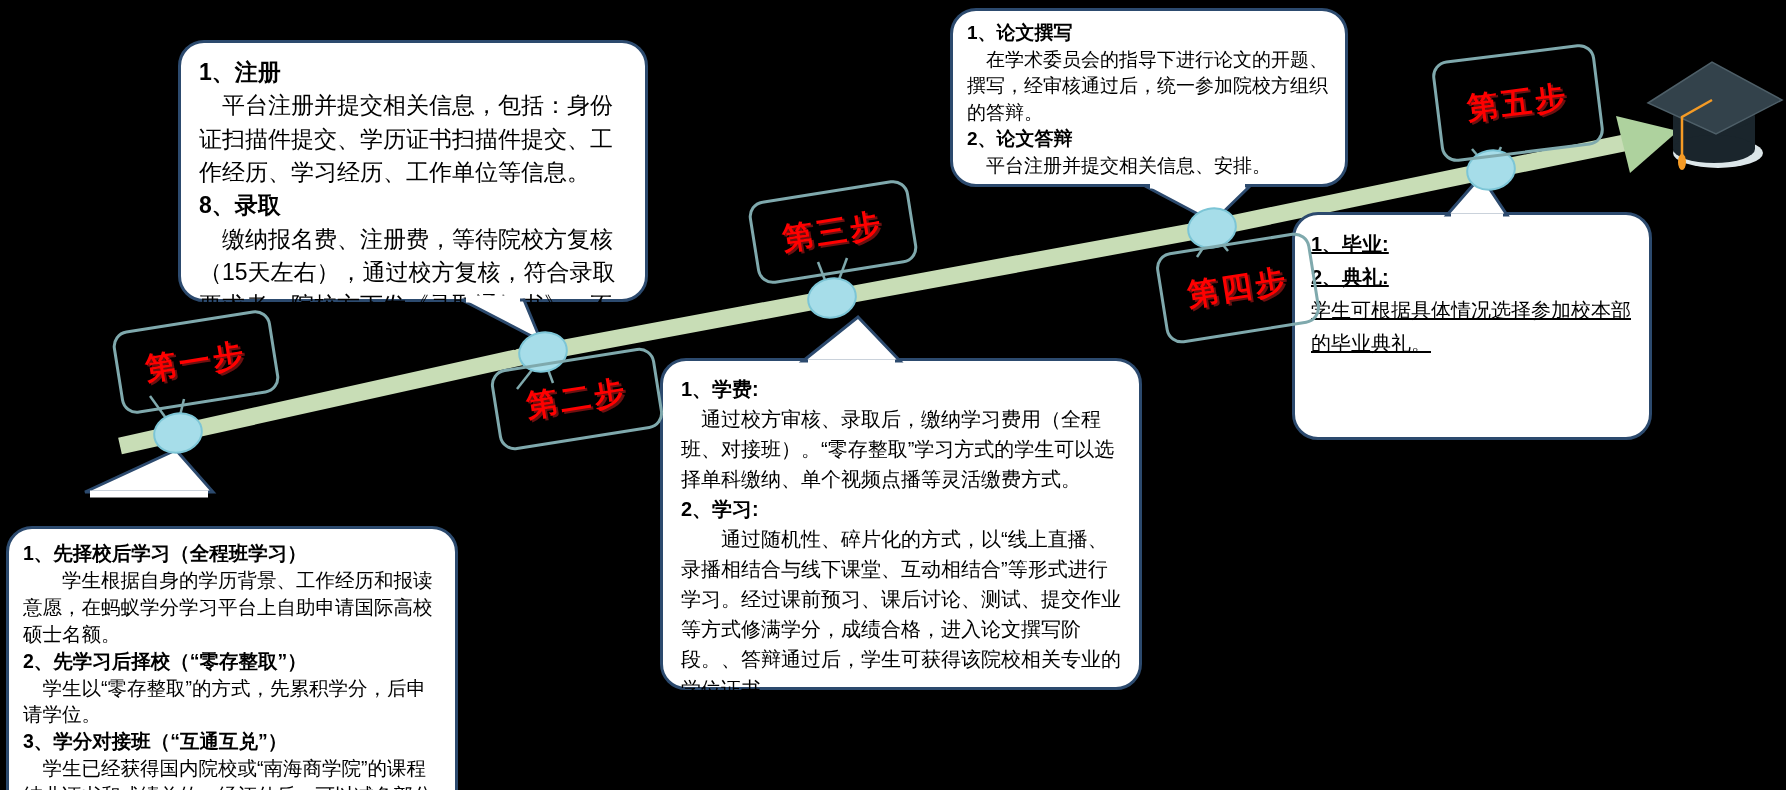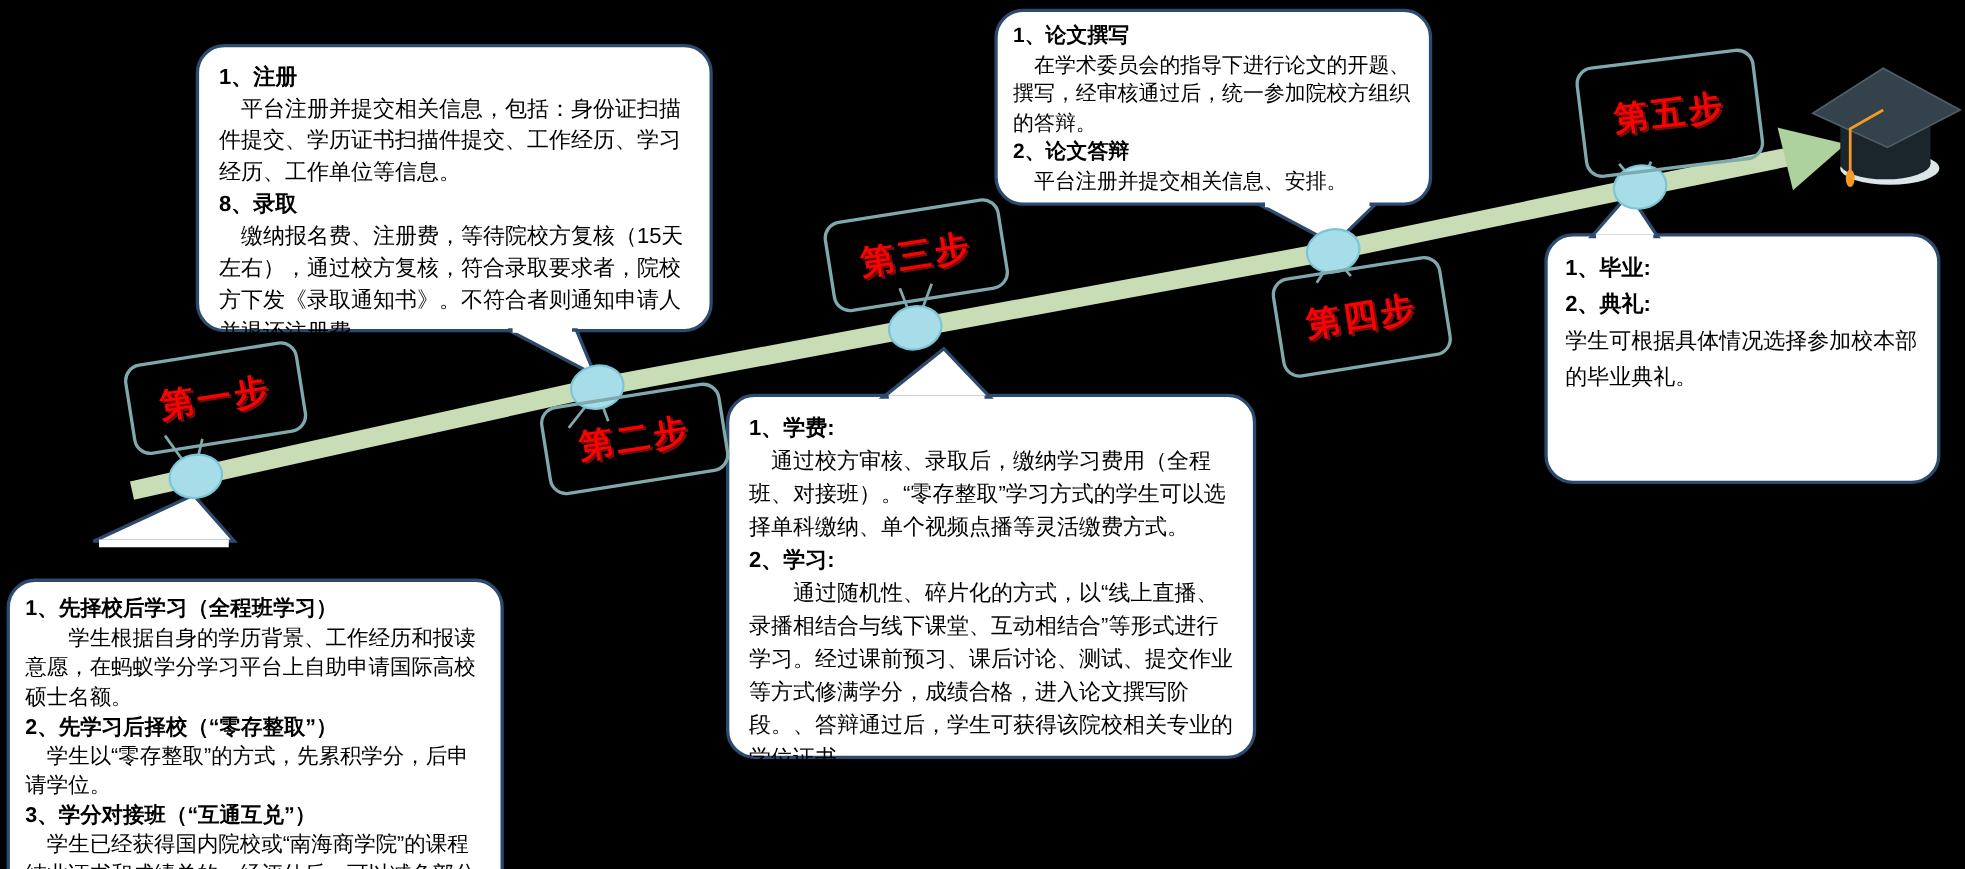--- a/index.html
+++ b/index.html
@@ -9,25 +9,25 @@
   .z1{z-index:1}.z3{z-index:3}
   .callout{position:absolute;z-index:2;background:#fff;border:3px solid #2c4a6e;
            border-radius:26px;box-sizing:border-box;color:#000;}
   .callout p{margin:0;white-space:pre-wrap;}
   .callout .h{font-weight:700;}
   .step{position:absolute;z-index:4;border:3px solid #7fa9ad;border-radius:16px;
         display:flex;align-items:center;justify-content:center;background:transparent;}
   .step span{color:#ff0000;font-weight:700;font-size:31px;letter-spacing:3px;
              text-shadow:2px 2px 0 #6e1010;}
   
-  #c-enroll {left:178px;top:40px;width:470px;height:262px;padding:13px 18px;font-size:20px;line-height:1.45;}
+  #c-enroll {left:178px;top:40px;width:470px;height:262px;padding:13px 18px;font-size:23px;line-height:1.45;}
   #c-apply  {left:6px;top:490px;width:452px;height:298px;padding:11px 14px;font-size:19.5px;line-height:1.38;margin-top:36px;}
   #c-tuition{left:660px;top:358px;width:482px;height:332px;padding:13px 18px;font-size:20px;line-height:1.5;}
-  #c-thesis {left:904px;top:8px;width:398px;height:179px;padding:9px 14px;font-size:19px;line-height:1.4;}
-  #c-grad   {left:1404px;top:212px;width:360px;height:228px;padding:13px 16px;font-size:20px;line-height:1.65;}
+  #c-thesis {left:950px;top:8px;width:398px;height:179px;padding:9px 14px;font-size:19px;line-height:1.4;}
+  #c-grad   {left:1292px;top:212px;width:360px;height:228px;padding:13px 16px;font-size:20px;line-height:1.65;text-decoration:underline;}
   
   #s1{left:116px;top:320px;width:154px;height:78px;transform:rotate(-9deg);}
   #s2{left:494px;top:358px;width:160px;height:76px;transform:rotate(-9deg);}
   #s3{left:752px;top:190px;width:156px;height:78px;transform:rotate(-9deg);}
   #s4{left:1160px;top:242px;width:150px;height:86px;transform:rotate(-9deg);}
   #s5{left:1436px;top:52px;width:158px;height:96px;transform:rotate(-7deg);}
 </style>
 </head>
 <body>
 

